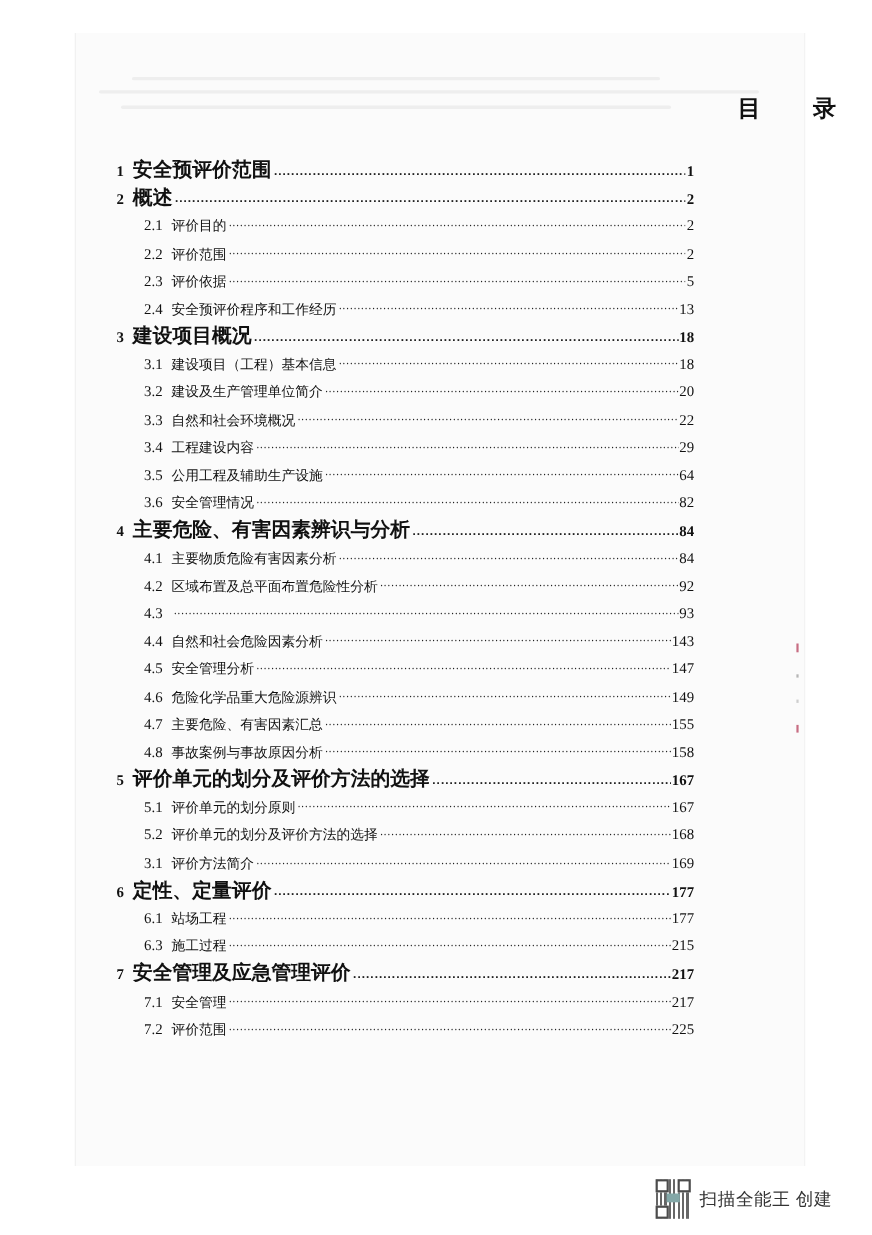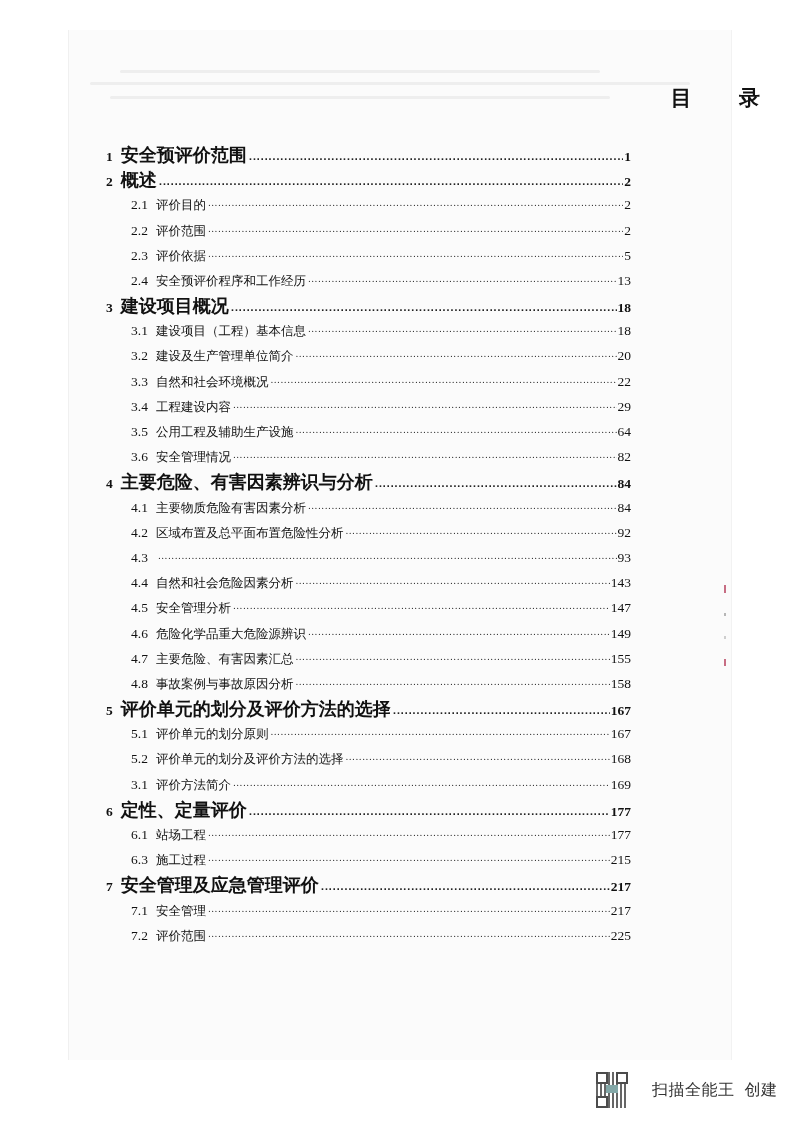--- a/index.html
+++ b/index.html
@@ -126,22 +126,22 @@
   .qr .c1 { left: 0; top: 0; }
   .qr .c2 { right: 0; top: 0; }
   .qr .c3 { left: 0; bottom: 0; }
   .qr .center {
     position: absolute;
     left: 10px; top: 13px;
     width: 12px; height: 8px;
     background: #5a8a8a;
   }
   .wm-text {
-    margin-left: 24px;
-    font-family: Liberation Mono, monospace;
+    margin-left: 8px;
+    font-family: Liberation Sans, sans-serif;
     font-size: 16px;
     color: #333;
     letter-spacing: 0.5px;
   }
 </style>
 </head>
 <body>
 
 <div class="page-shade"></div>
 

